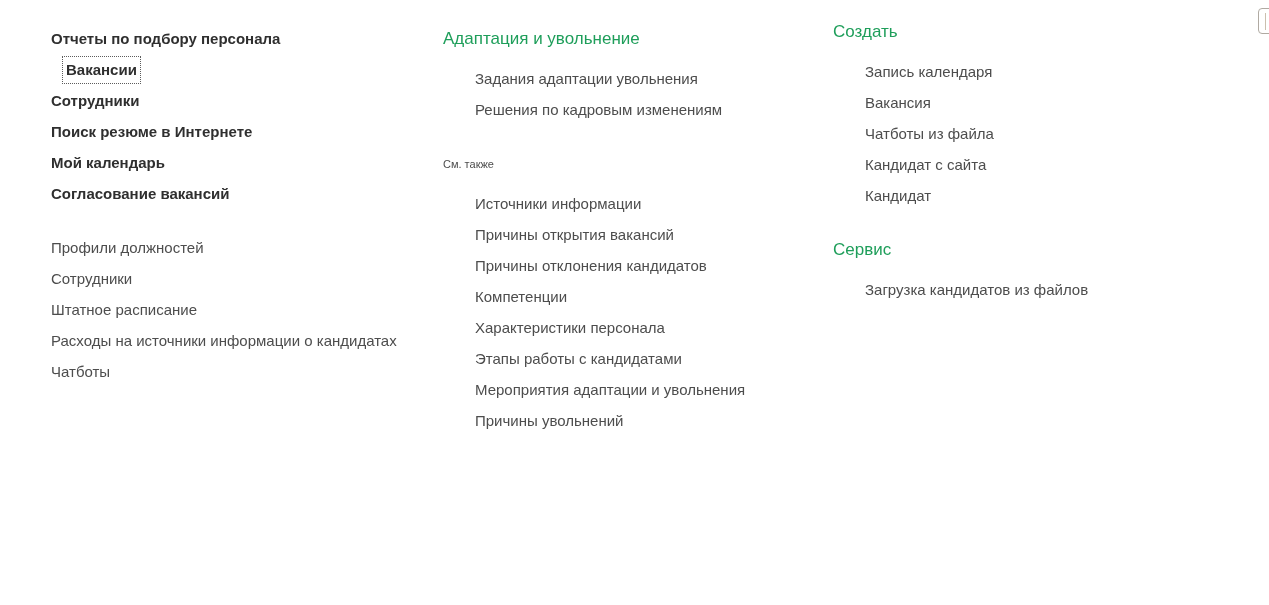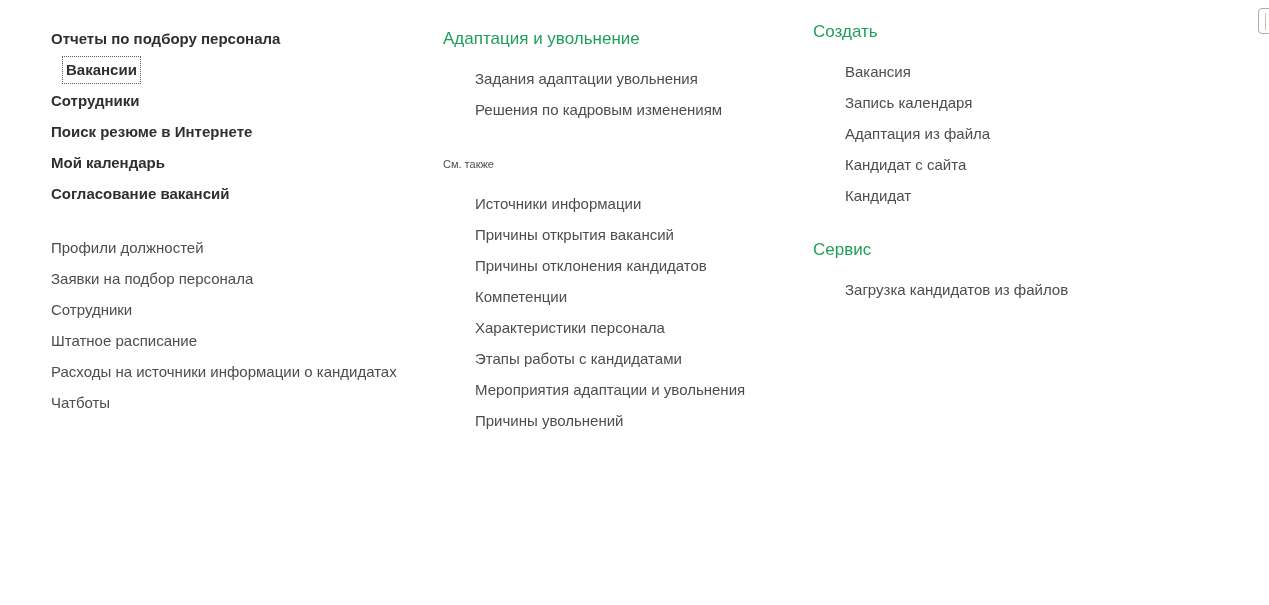--- a/index.html
+++ b/index.html
@@ -48,21 +48,21 @@
     display: flex;
     align-items: flex-start;
     border-radius: 30px;
   }
   .col {
     flex: 0 0 auto;
     padding-top: 0;
   }
   .col-1 { width: 430px; padding-left: 51px; }
   .col-2 { width: 380px; padding-left: 13px; }
-  .col-3 { width: 380px; padding-left: 3px; }
+  .col-3 { width: 380px; padding-left: 3px; margin-left: 20px; }
 
   
   .group-title {
     color: #1e9e5a;
     font-size: 17px;
     font-weight: 400;
     line-height: 22px;
     margin: 0;
     padding: 0 0 0 0;
     white-space: nowrap;
@@ -143,23 +143,20 @@
     <div class="item-row">
       <a class="item item-bold">Согласование вакансий</a>
     </div>
 
     <div class="spacer-lg"></div>
 
     <div class="item-row">
       <a class="item">Профили должностей</a>
     </div>
 
-    <div class="item-row">
-      <a class="item">Заявки на подбор персонала</a>
-    </div>
 
     <div class="item-row">
       <a class="item">Сотрудники</a>
     </div>
 
     <div class="item-row">
       <a class="item">Штатное расписание</a>
     </div>
 
     <div class="item-row">
@@ -236,29 +233,29 @@
 
     <div class="spacer-md"></div>
 
     <div class="item-row">
       <span class="group-title">Создать</span>
     </div>
 
     <div class="spacer-sm"></div>
 
     <div class="item-row indent">
+      <a class="item">Запись календаря</a>
+    </div>
+
+    <div class="item-row indent">
       <a class="item">Вакансия</a>
     </div>
 
     <div class="item-row indent">
-      <a class="item">Запись календаря</a>
-    </div>
-
-    <div class="item-row indent">
-      <a class="item">Адаптация из файла</a>
+      <a class="item">Чатботы из файла</a>
     </div>
 
     <div class="item-row indent">
       <a class="item">Кандидат с сайта</a>
     </div>
 
     <div class="item-row indent">
       <a class="item">Кандидат</a>
     </div>
 

